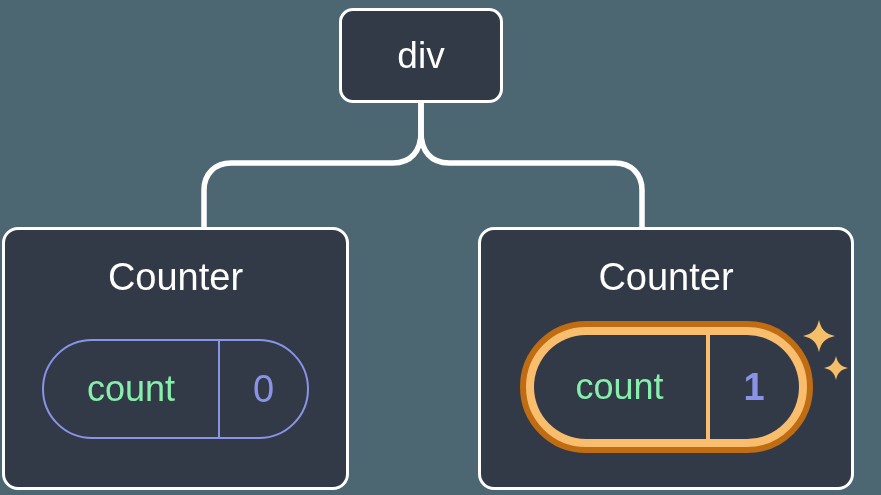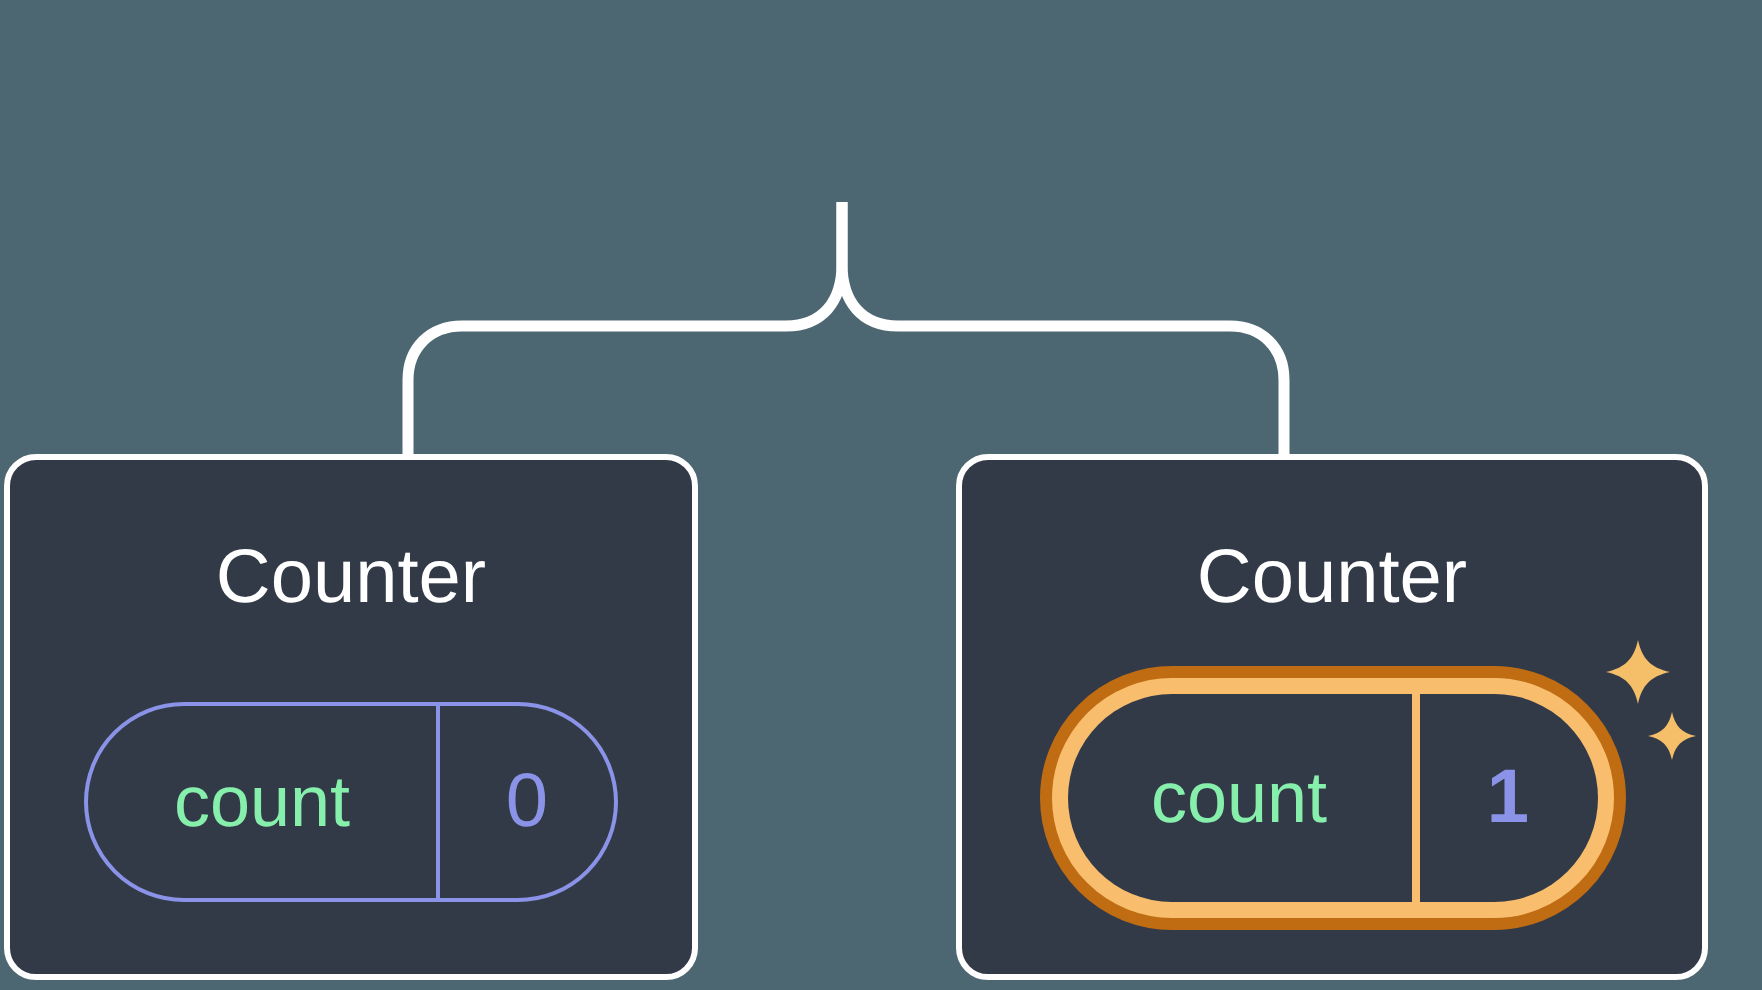--- a/index.html
+++ b/index.html
@@ -48,21 +48,21 @@
     background: #333A47;
     border: 3px solid #FFFFFF;
     border-radius: 16px;
     display: flex;
     flex-direction: column;
     align-items: center;
   }
   .card-left  { left: 2px;   width: 347px; }
   .card-right { left: 478px; width: 376px; }
   .card-title {
-    margin-top: 40px;
+    margin-top: 28px;
     font-size: 38px;
     line-height: 1;
     color: #FFFFFF;
   }
   
   .pill {
     margin-top: 43px;
     width: 267px;
     height: 100px;
     box-sizing: border-box;
@@ -125,20 +125,23 @@
 </head>
 <body>
 
 <div class="canvas">
 
   <svg class="connector-svg" viewBox="0 0 881 495">
     <path d="M421 101 L421 132 C421 151 411 163 393 163 L231 163 C215 163 204 174 204 190 L204 229" fill="none" stroke="#FFFFFF" stroke-width="5.5"></path>
     <path d="M421 101 L421 132 C421 151 431 163 449 163 L615 163 C631 163 642 174 642 190 L642 229" fill="none" stroke="#FFFFFF" stroke-width="5.5"></path>
   </svg>
 
+  <div class="root-node">
+    <span>div</span>
+  </div>
 
   <div class="card card-left">
     <div class="card-title">Counter</div>
     <div class="pill">
       <div class="pill-key">count</div>
       <div class="pill-value">0</div>
     </div>
   </div>
 
   <div class="card card-right">

